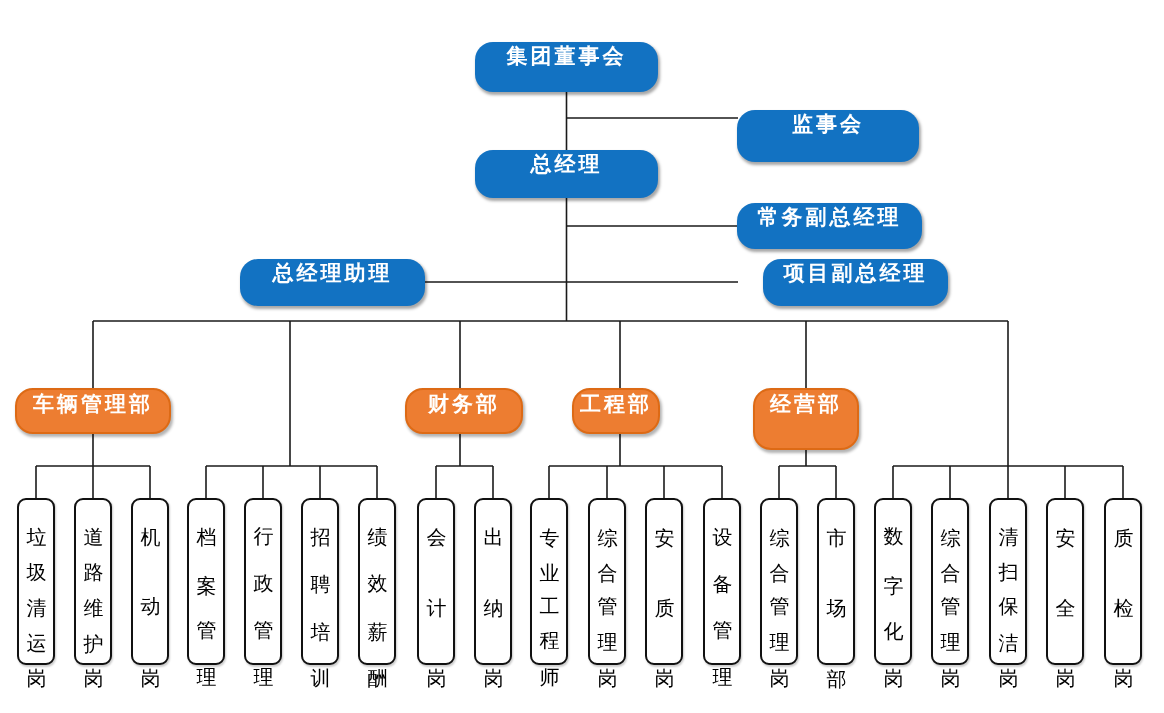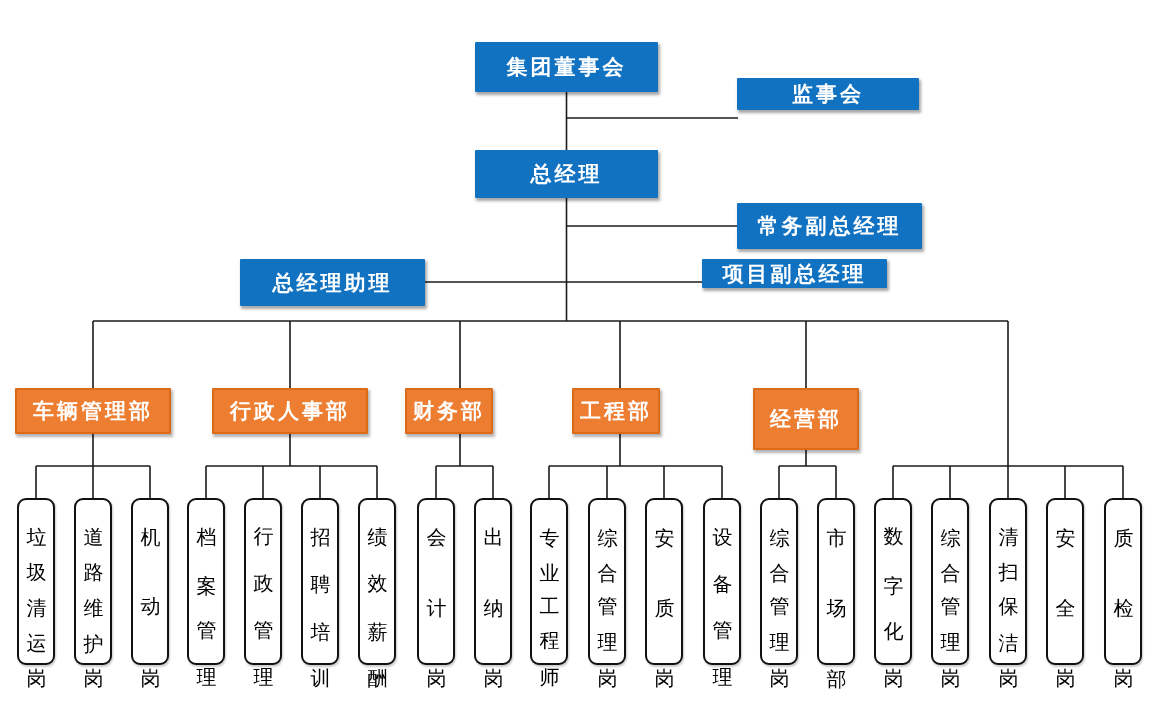--- a/index.html
+++ b/index.html
@@ -17,24 +17,24 @@
   }
   .connectors {
     position: absolute;
     left: 0; top: 0;
     z-index: 1;
   }
   .node {
     position: absolute;
     z-index: 2;
     display: flex;
-    align-items: center;
+    align-items: flex-start;
     justify-content: center;
     box-sizing: border-box;
-    border-radius: 1px;
+    border-radius: 18px;
     color: #ffffff;
     font-weight: bold;
     font-size: 21px;
     letter-spacing: 3px;
     white-space: nowrap;
   }
   .node-blue {
     background: #1272C2;
     box-shadow: 1.5px 2.5px 3px rgba(0,0,0,0.35);
   }
@@ -116,49 +116,46 @@
     <line x1="950" y1="466" x2="950" y2="499"></line>
     <line x1="1008" y1="466" x2="1008" y2="499"></line>
     <line x1="1065" y1="466" x2="1065" y2="499"></line>
     <line x1="1123" y1="466" x2="1123" y2="499"></line>
   </svg>
 
   <div class="node node-blue" style="left:475px;top:42px;width:183px;height:50px">
     <span class="node-label">集团董事会</span>
   </div>
 
-  <div class="node node-blue" style="left:737px;top:78px;width:182px;height:32px">
+  <div class="node node-blue" style="left:737px;top:110px;width:182px;height:52px">
     <span class="node-label">监事会</span>
   </div>
 
   <div class="node node-blue" style="left:475px;top:150px;width:183px;height:48px">
     <span class="node-label">总经理</span>
   </div>
 
   <div class="node node-blue" style="left:737px;top:203px;width:185px;height:46px">
     <span class="node-label">常务副总经理</span>
   </div>
 
-  <div class="node node-blue" style="left:702px;top:259px;width:185px;height:29px">
+  <div class="node node-blue" style="left:763px;top:259px;width:185px;height:47px">
     <span class="node-label">项目副总经理</span>
   </div>
 
   <div class="node node-orange" style="left:15px;top:388px;width:156px;height:46px">
     <span class="node-label">车辆管理部</span>
   </div>
 
   <div class="node node-blue" style="left:240px;top:259px;width:185px;height:47px">
     <span class="node-label">总经理助理</span>
   </div>
 
-  <div class="node node-orange" style="left:212px;top:388px;width:156px;height:46px">
-    <span class="node-label">行政人事部</span>
-  </div>
 
-  <div class="node node-orange" style="left:405px;top:388px;width:88px;height:46px">
+  <div class="node node-orange" style="left:405px;top:388px;width:118px;height:46px">
     <span class="node-label">财务部</span>
   </div>
 
   <div class="node node-orange" style="left:572px;top:388px;width:88px;height:46px">
     <span class="node-label">工程部</span>
   </div>
 
   <div class="node node-orange" style="left:753px;top:388px;width:106px;height:62px">
     <span class="node-label">经营部</span>
   </div>

